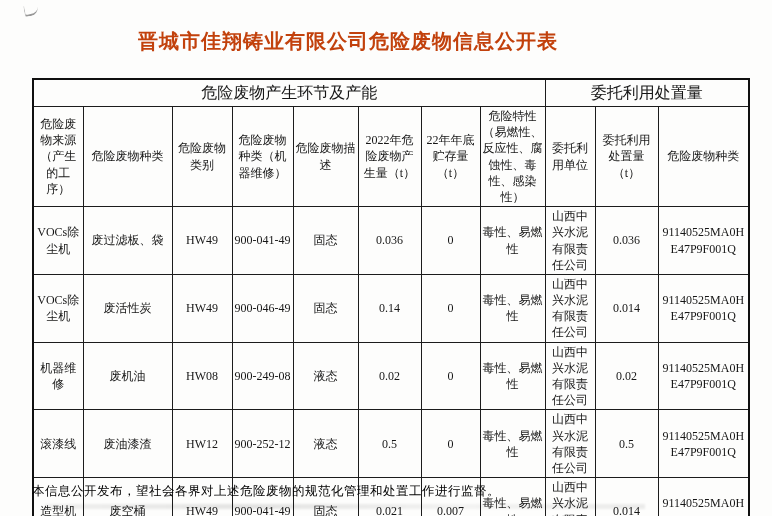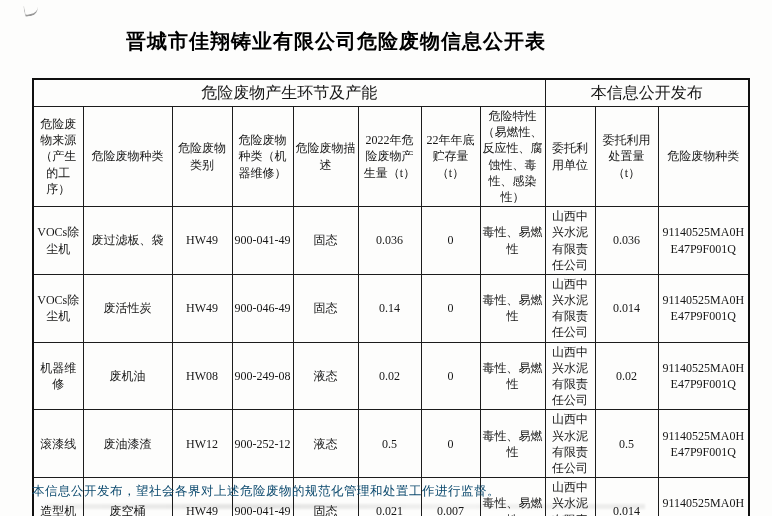--- a/index.html
+++ b/index.html
@@ -12,27 +12,27 @@
     width: 772px;
     height: 516px;
     background: #fdfdfc;
     overflow: hidden;
     font-family: "Liberation Serif", "DejaVu Serif", serif;
     color: #161616;
   }
   .title {
     position: absolute;
     top: 28px;
-    left: 0;
+    left: 12px;
     width: 672px;
     text-align: center;
     font-size: 20px;
     font-weight: bold;
     letter-spacing: 1px;
-    color: #000000;
+    color: #c2410c;
   }
   table.waste {
     position: absolute;
     left: 32px;
     top: 78px;
     width: 716px;
     border-collapse: collapse;
     table-layout: fixed;
     border: 2px solid #101010;
   }
@@ -66,21 +66,21 @@
     word-break: break-all;
     font-size: 11.5px;
     padding: 1px 6px;
   }
   .footer {
     position: absolute;
     left: 32px;
     top: 483px;
     width: 708px;
     font-size: 12.5px;
-    color: #0c4a6e;
+    color: #000000;
     letter-spacing: 0.5px;
   }
   .artifact-top-left {
     position: absolute;
     left: 24px;
     top: 5px;
     width: 13px;
     height: 9px;
     border-bottom: 2px solid rgba(70,70,70,0.55);
     border-left: 1px solid rgba(70,70,70,0.35);
@@ -116,21 +116,21 @@
         <col style="width:63px">
       <col style="width:59px">
         <col style="width:65px">
         <col style="width:50px">
       <col style="width:63px">
         <col style="width:91px">
     </colgroup>
     <thead>
       <tr class="group-row">
         <th colspan="8">危险废物产生环节及产能</th>
-        <th colspan="3">本信息公开发布</th>
+        <th colspan="3">委托利用处置量</th>
       </tr>
       <tr class="colhead-row">
         <th>危险废物来源（产生的工序）</th>
         <th>危险废物种类</th>
         <th>危险废物类别</th>
         <th>危险废物种类（机器维修）</th>
         <th>危险废物描述</th>
         <th>2022年危险废物产生量（t）</th>
         <th>22年年底贮存量（t）</th>
         <th>危险特性（易燃性、反应性、腐蚀性、毒性、感染性）</th>

